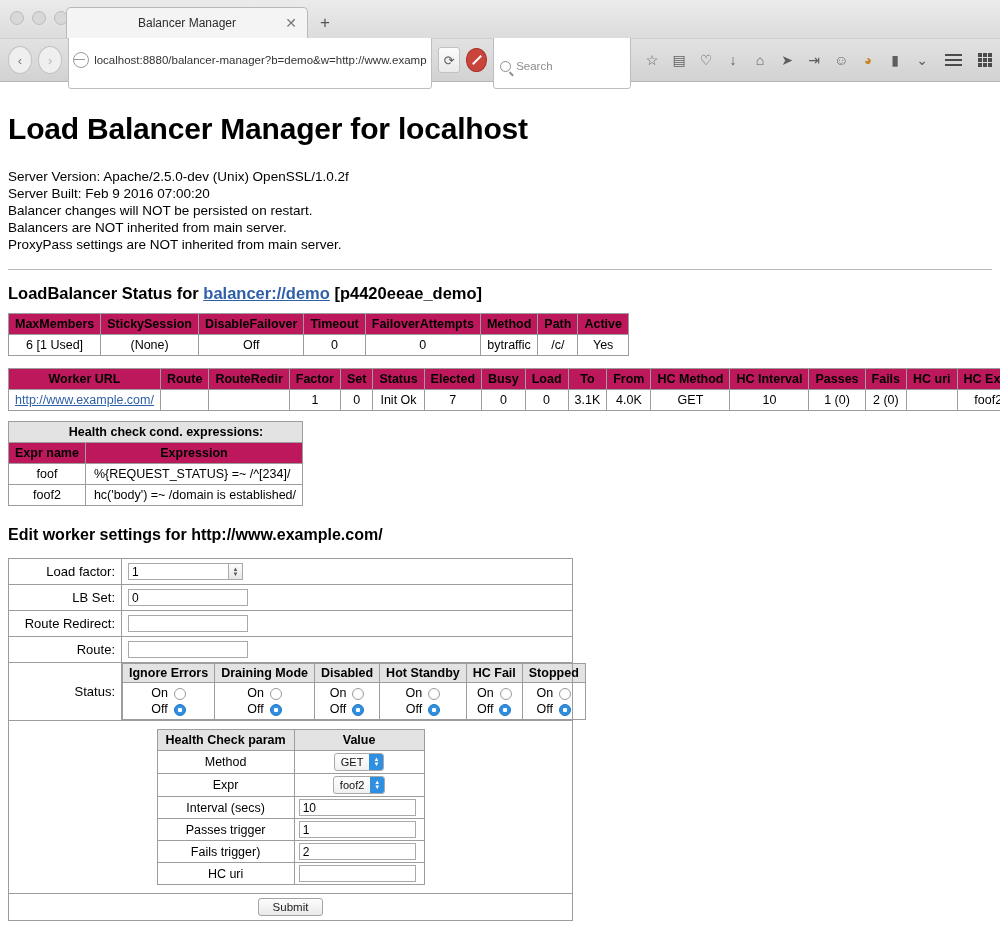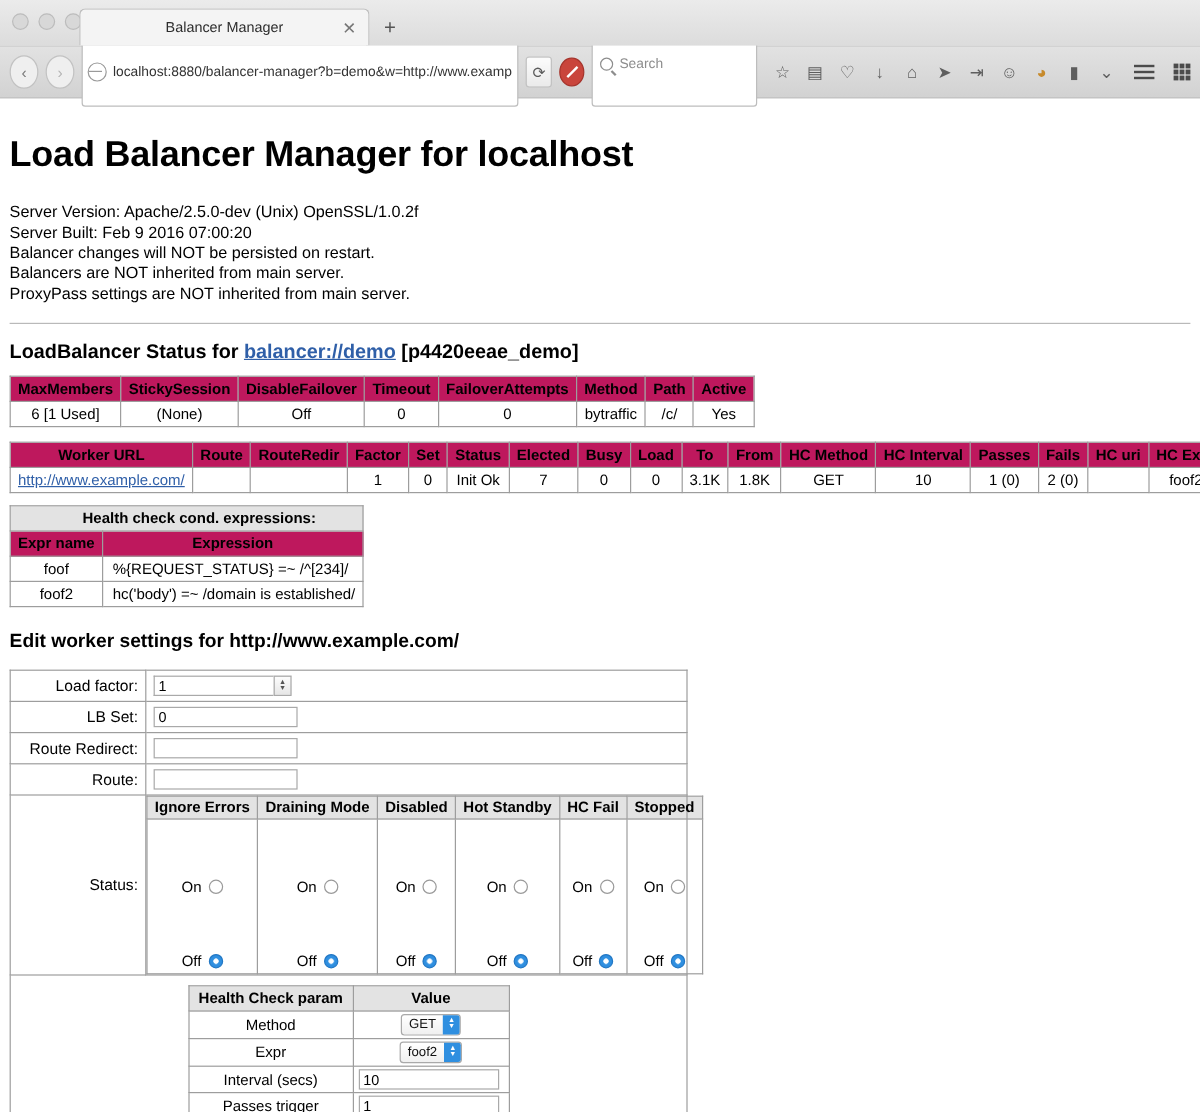--- a/index.html
+++ b/index.html
@@ -162,21 +162,21 @@
     background: #fff;
     transform: rotate(-45deg);
   }
   .searchbar {
     width: 146px;
     height: 24px;
     background: #fff;
     border: 1px solid #bdbdbd;
     border-radius: 3px;
     display: flex;
-    align-items: flex-start;
+    align-items: flex-end;
     padding: 16px 6px;
     gap: 5px;
     font-size: 11.5px;
     color: #8d8d8d;
   }
   .mag {
     width: 9px; height: 9px;
     border: 1.5px solid #8d8d8d;
     border-radius: 50%;
     position: relative;
@@ -345,26 +345,25 @@
   }
   table.status th, table.status td {
     border: 1px solid #9d9d9d;
     text-align: center;
     padding: 2px 6px;
     white-space: nowrap;
   }
   table.status th { background: #e3e3e3; font-weight: bold; }
   .radio-row {
     display: flex;
-    align-items: center;
+    align-items: flex-end;
     justify-content: center;
     gap: 6px;
     font-size: 12.5px;
     padding: 1px 0;
-    margin-top: 46px;
   }
   .radio {
     width: 12px; height: 12px;
     border-radius: 50%;
     border: 1px solid #9a9a9a;
     background: #fff;
     display: inline-block;
     box-sizing: border-box;
   }
   .radio.on {
@@ -564,21 +563,21 @@
         <td class="leftal"><a href="#">http://www.example.com/</a></td>
         <td></td>
         <td></td>
         <td>1</td>
         <td>0</td>
         <td>Init Ok</td>
         <td>7</td>
         <td>0</td>
         <td>0</td>
         <td>3.1K</td>
-        <td>1.8K</td>
+        <td>4.0K</td>
         <td>GET</td>
         <td>10</td>
         <td>1 (0)</td>
         <td>2 (0)</td>
         <td></td>
         <td>foof2</td>
       </tr>
     </tbody>
   </table>
 

